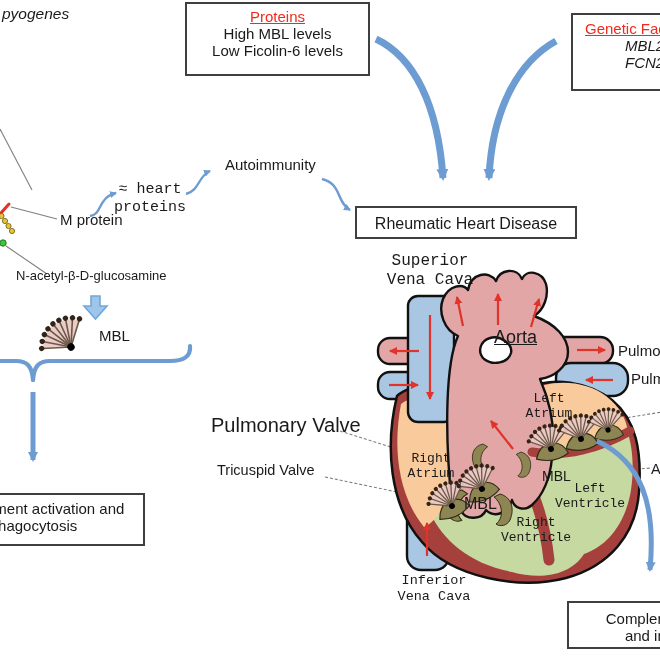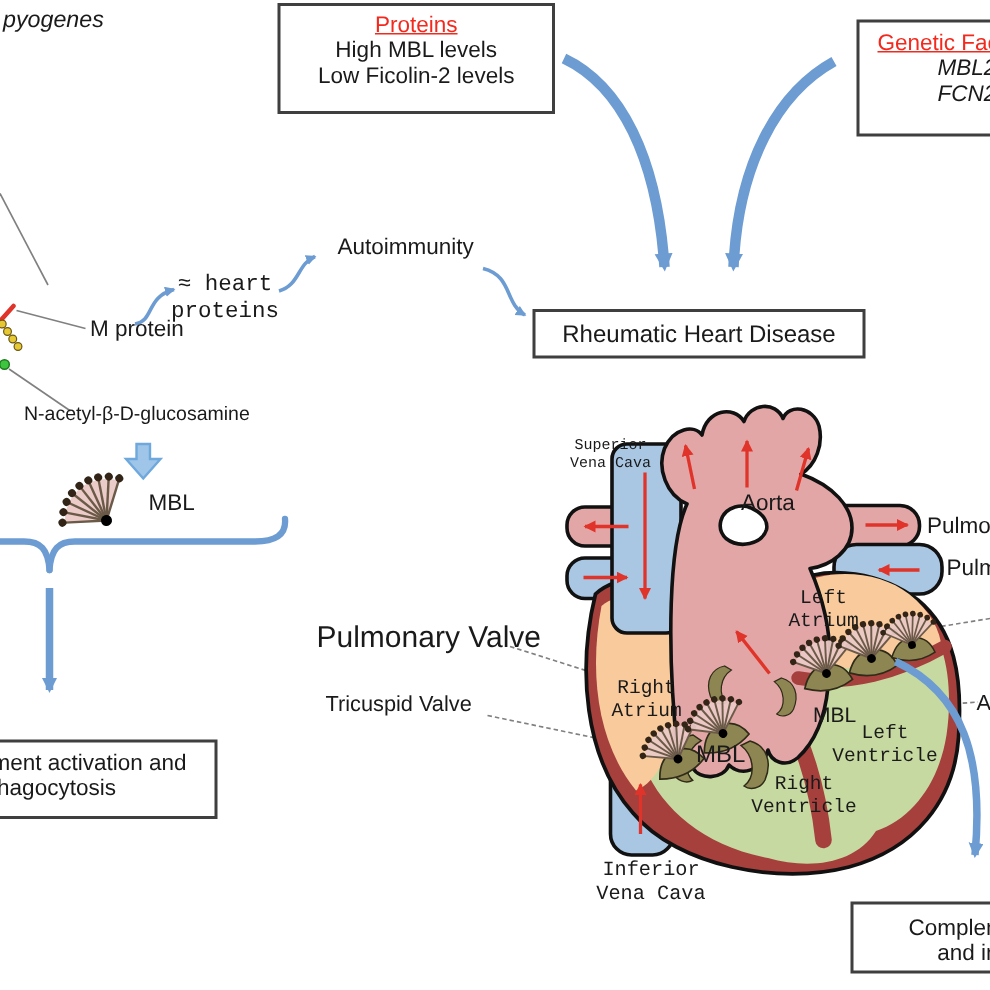--- a/index.html
+++ b/index.html
@@ -166,21 +166,21 @@
     </g>
 
     <path d="M597,441 C642,462 656,505 650,570" fill="none" stroke="#6C9CD2" stroke-width="5" marker-end="url(#abMid)"></path>
   </svg>
 
   <div class="lbl ital" style="left:2px;top:5px;font-size:15.5px;">pyogenes</div>
 
   <div class="bx" style="left:185px;top:2px;width:185px;height:74px;padding-top:4px;font-size:15px;">
     <div class="ttl">Proteins</div>
     <div>High MBL levels</div>
-    <div>Low Ficolin-2 levels</div>
+    <div>Low Ficolin-6 levels</div>
   </div>
 
   <div class="bx" style="left:571px;top:13px;width:165px;height:78px;padding-top:5px;font-size:15px;text-align:left;">
     <div class="ttl" style="padding-left:12px;">Genetic Factors</div>
     <div class="ital" style="padding-left:52px;">MBL2</div>
     <div class="ital" style="padding-left:52px;">FCN2</div>
   </div>
 
   <div class="lbl ctr" style="left:110px;top:181px;width:80px;font-size:15px;">
     <div>≈ heart</div>
@@ -196,25 +196,25 @@
   <div class="bx" style="left:-78px;top:493px;width:223px;height:53px;padding-top:5px;font-size:15px;">
     <div>Complement activation and</div>
     <div>phagocytosis</div>
   </div>
 
   <div class="bx" style="left:567px;top:601px;width:230px;height:48px;padding-top:7px;font-size:15px;">
     <div>Complement activation</div>
     <div>and inflammation</div>
   </div>
 
-  <div class="lbl ctr" style="left:357px;top:252px;width:100px;font-size:10px;margin-top:40px;">
+  <div class="lbl ctr" style="left:380px;top:252px;width:100px;font-size:16px;">
     <div>Superior</div>
     <div>Vena Cava</div>
   </div>
-  <div class="lbl" style="left:494px;top:327px;font-size:15px;">Aorta</div>
+  <div class="lbl" style="left:494px;top:327px;font-size:18px;text-decoration:underline;">Aorta</div>
   <div class="lbl" style="left:618px;top:342px;font-size:15px;">Pulmonary Artery</div>
   <div class="lbl" style="left:631px;top:370px;font-size:15px;">Pulmonary Veins</div>
   <div class="lbl ctr" style="left:509px;top:391px;width:80px;font-size:13px;">
     <div>Left</div>
     <div>Atrium</div>
   </div>
   <div class="lbl ctr" style="left:391px;top:451px;width:80px;font-size:13px;">
     <div>Right</div>
     <div>Atrium</div>
   </div>

